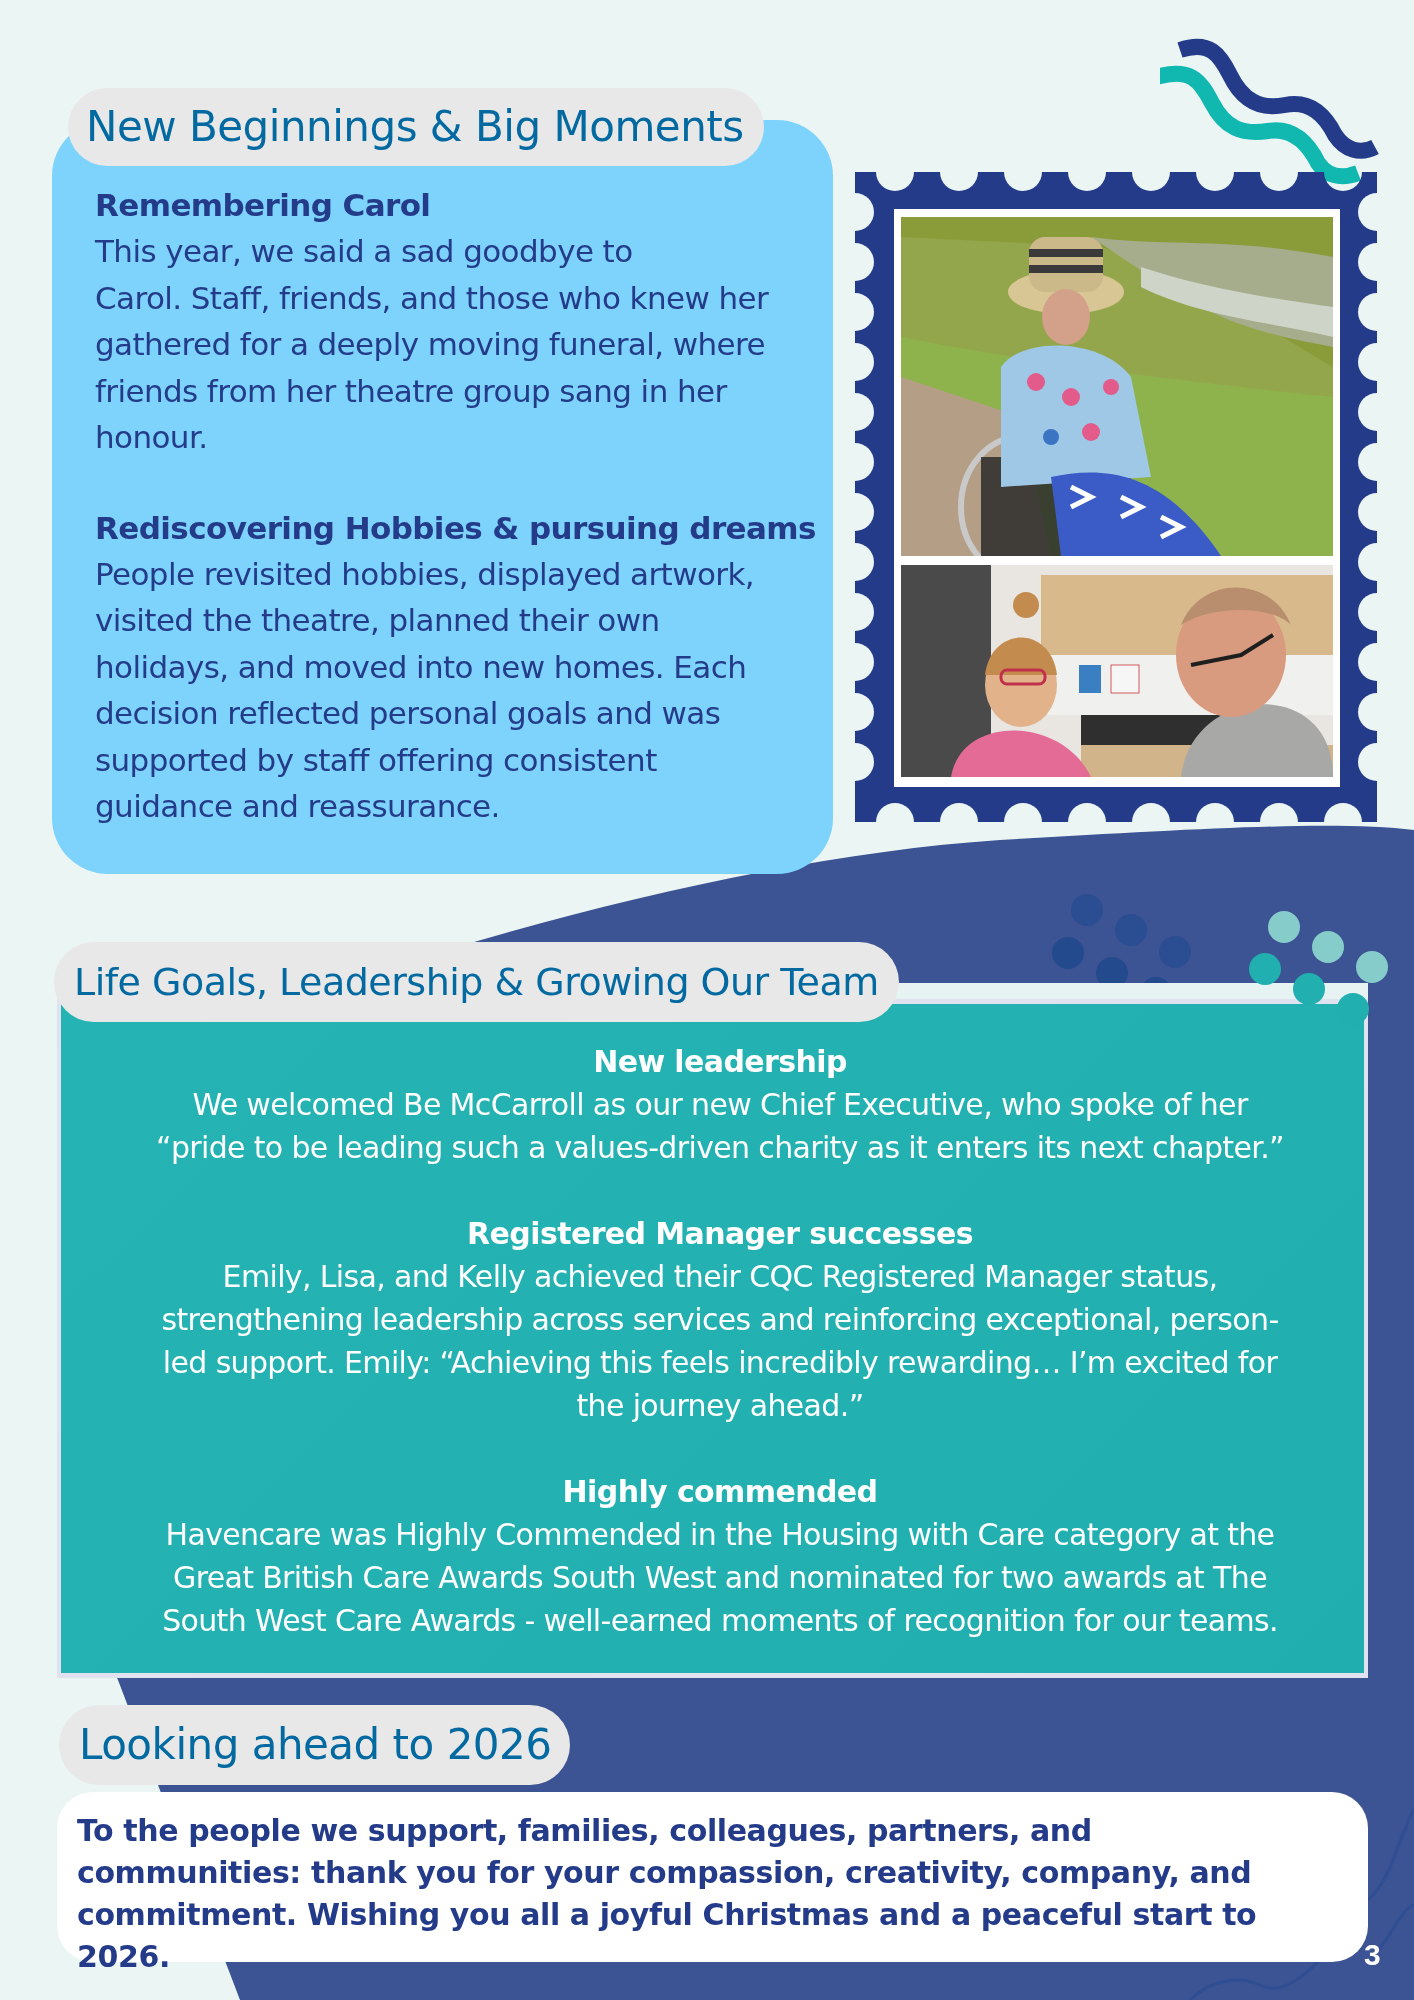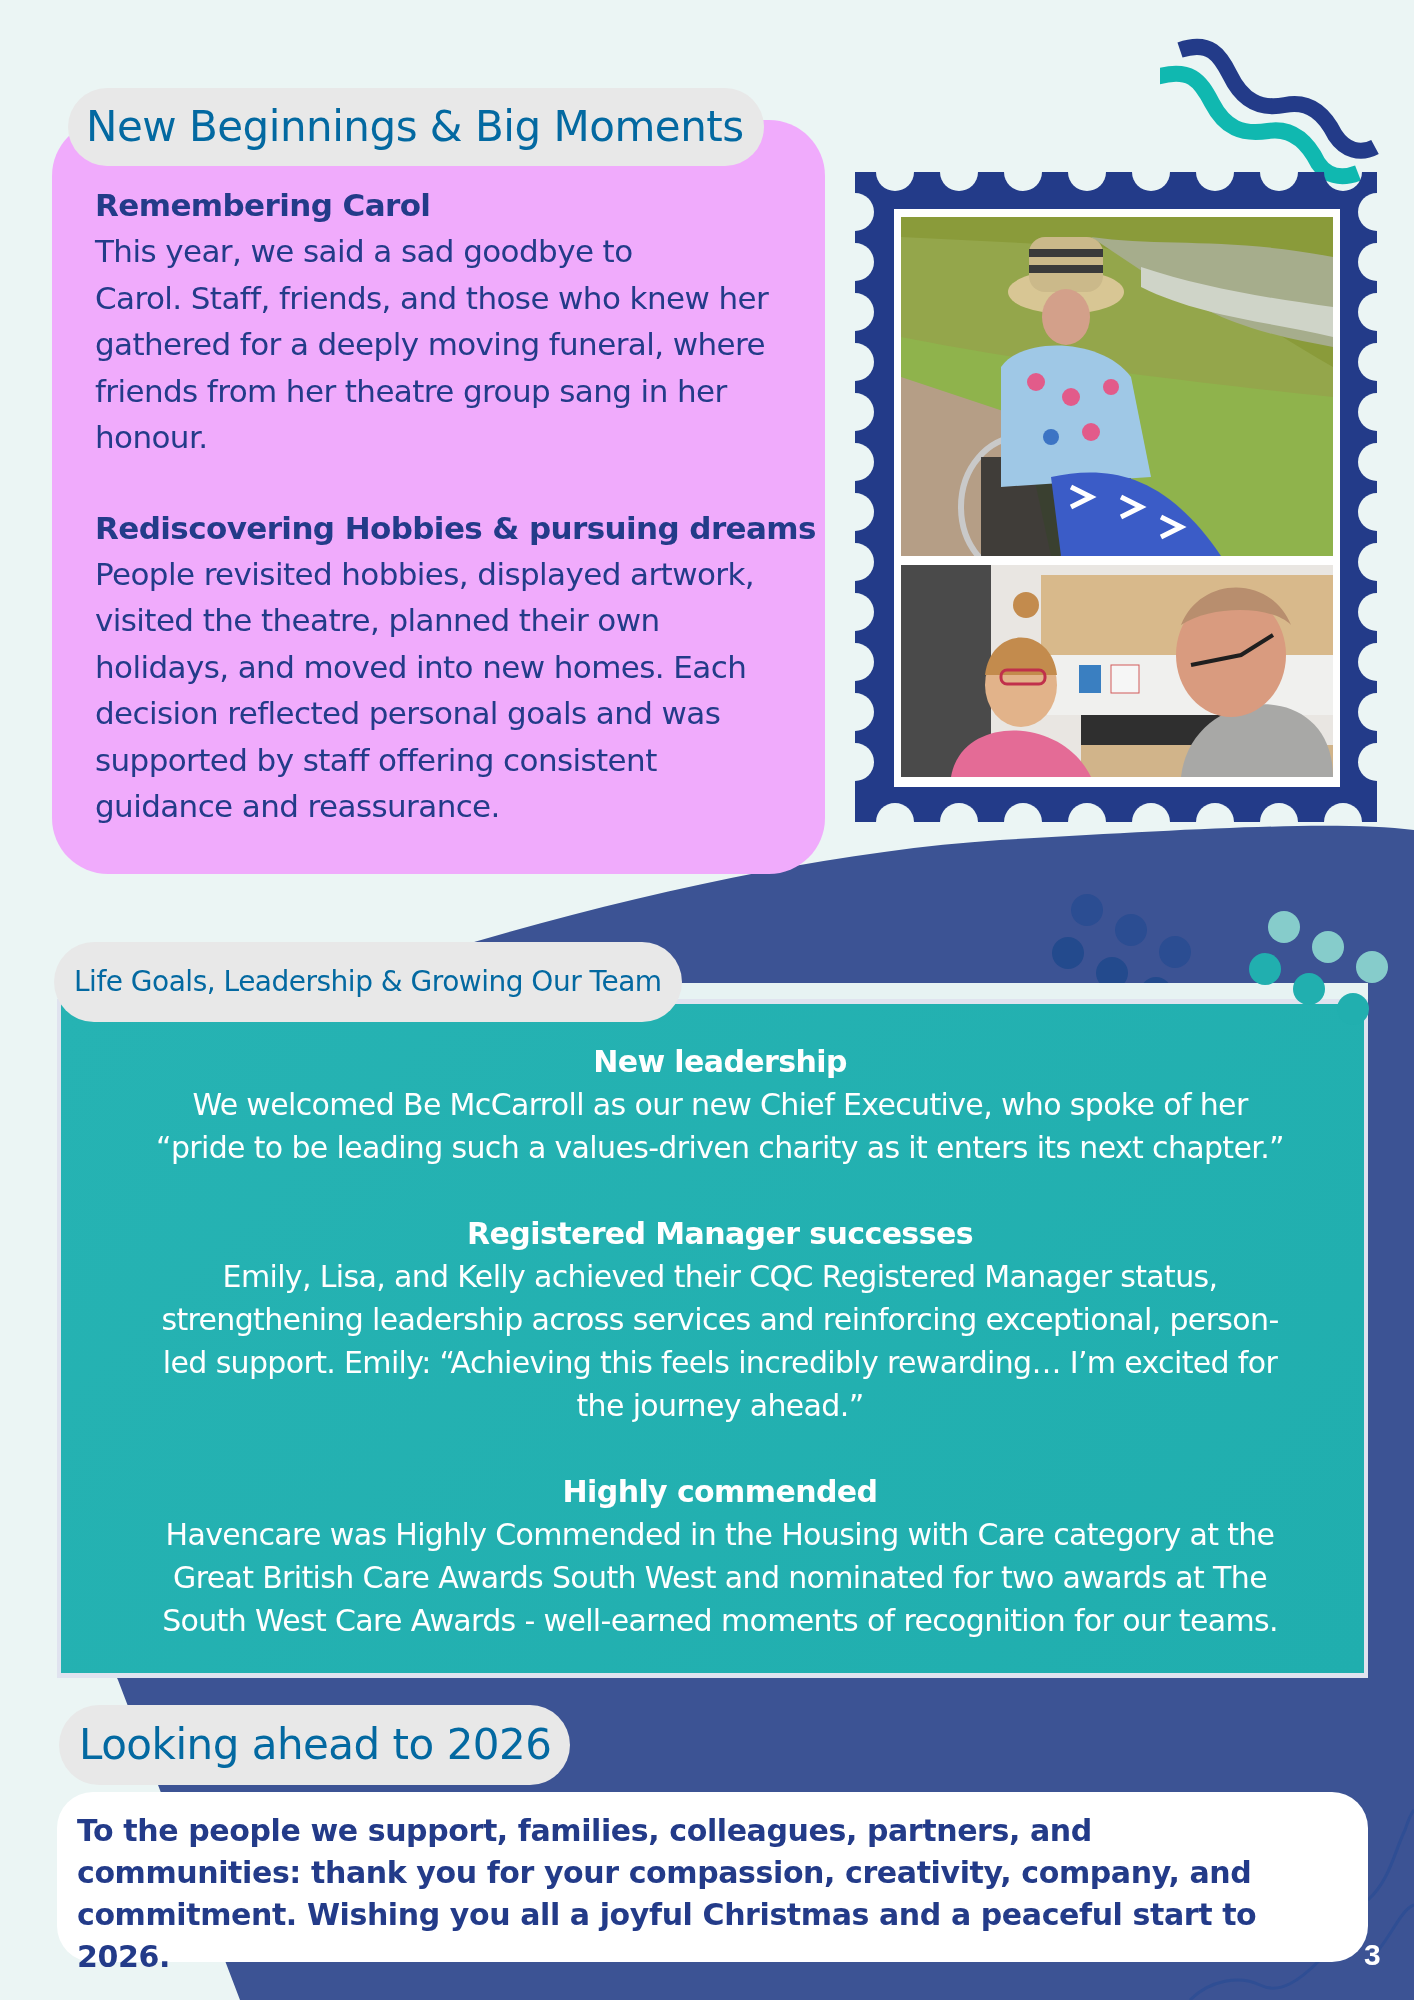--- a/index.html
+++ b/index.html
@@ -17,21 +17,21 @@
     .pill {
       position: absolute; background: #e8e8e8; color: #0369a1;
       border-radius: 40px; font-weight: normal; white-space: nowrap;
       font-family: "DejaVu Sans", sans-serif; letter-spacing: -0.5px;
       z-index: 3;
     }
 
     
     #card1 {
       position: absolute; left: 52px; top: 120px; width: 773px; height: 754px;
-      background: #f0abfc; border-radius: 56px; z-index: 2;
+      background: #7dd3fc; border-radius: 56px; z-index: 2; padding-left: 8px;
     }
     #card1 .content { position: absolute; left: 43px; top: 62px; width: 740px; color: #233b89; }
     .sec-title { font-weight: bold; font-size: 31px; line-height: 46px; letter-spacing: -0.6px; }
     .sec-body { font-size: 31px; line-height: 46.5px; letter-spacing: -0.6px; }
 
     
     #stamp { position: absolute; left: 855px; top: 172px; width: 522px; height: 650px; z-index: 2; }
     #photo-top { position: absolute; left: 901px; top: 217px; width: 432px; height: 339px; z-index: 3; overflow: hidden; }
     #photo-bottom { position: absolute; left: 901px; top: 565px; width: 432px; height: 212px; z-index: 3; overflow: hidden; }
 
@@ -247,21 +247,21 @@
     <div class="gap"></div>
     <div>
       <div class="teal-title">Highly commended</div>
       <div class="teal-body">Havencare was Highly Commended in the Housing with Care category at the</div>
       <div class="teal-body">Great British Care Awards South West and nominated for two awards at The</div>
       <div class="teal-body">South West Care Awards - well-earned moments of recognition for our teams.</div>
     </div>
   </div>
 </div>
 
-<div class="pill" style="left:54px;top:942px;height:80px;padding:0 20px 0 20px;font-size:28px;line-height:80px;text-align:right;">Life Goals, Leadership &amp; Growing Our Team</div>
+<div class="pill" style="left:54px;top:942px;height:80px;padding:0 20px 0 20px;font-size:38px;line-height:80px;text-align:right;">Life Goals, Leadership &amp; Growing Our Team</div>
 
 <div id="card3">
   <div class="content">
     <div>To the people we support, families, colleagues, partners, and</div>
     <div>communities: thank you for your compassion, creativity, company, and</div>
     <div>commitment. Wishing you all a joyful Christmas and a peaceful start to 2026.</div>
   </div>
 </div>
 <div class="pill" style="left:59px;top:1705px;height:80px;padding:0 18px 0 20px;font-size:42px;line-height:80px;">Looking ahead to 2026</div>
 

